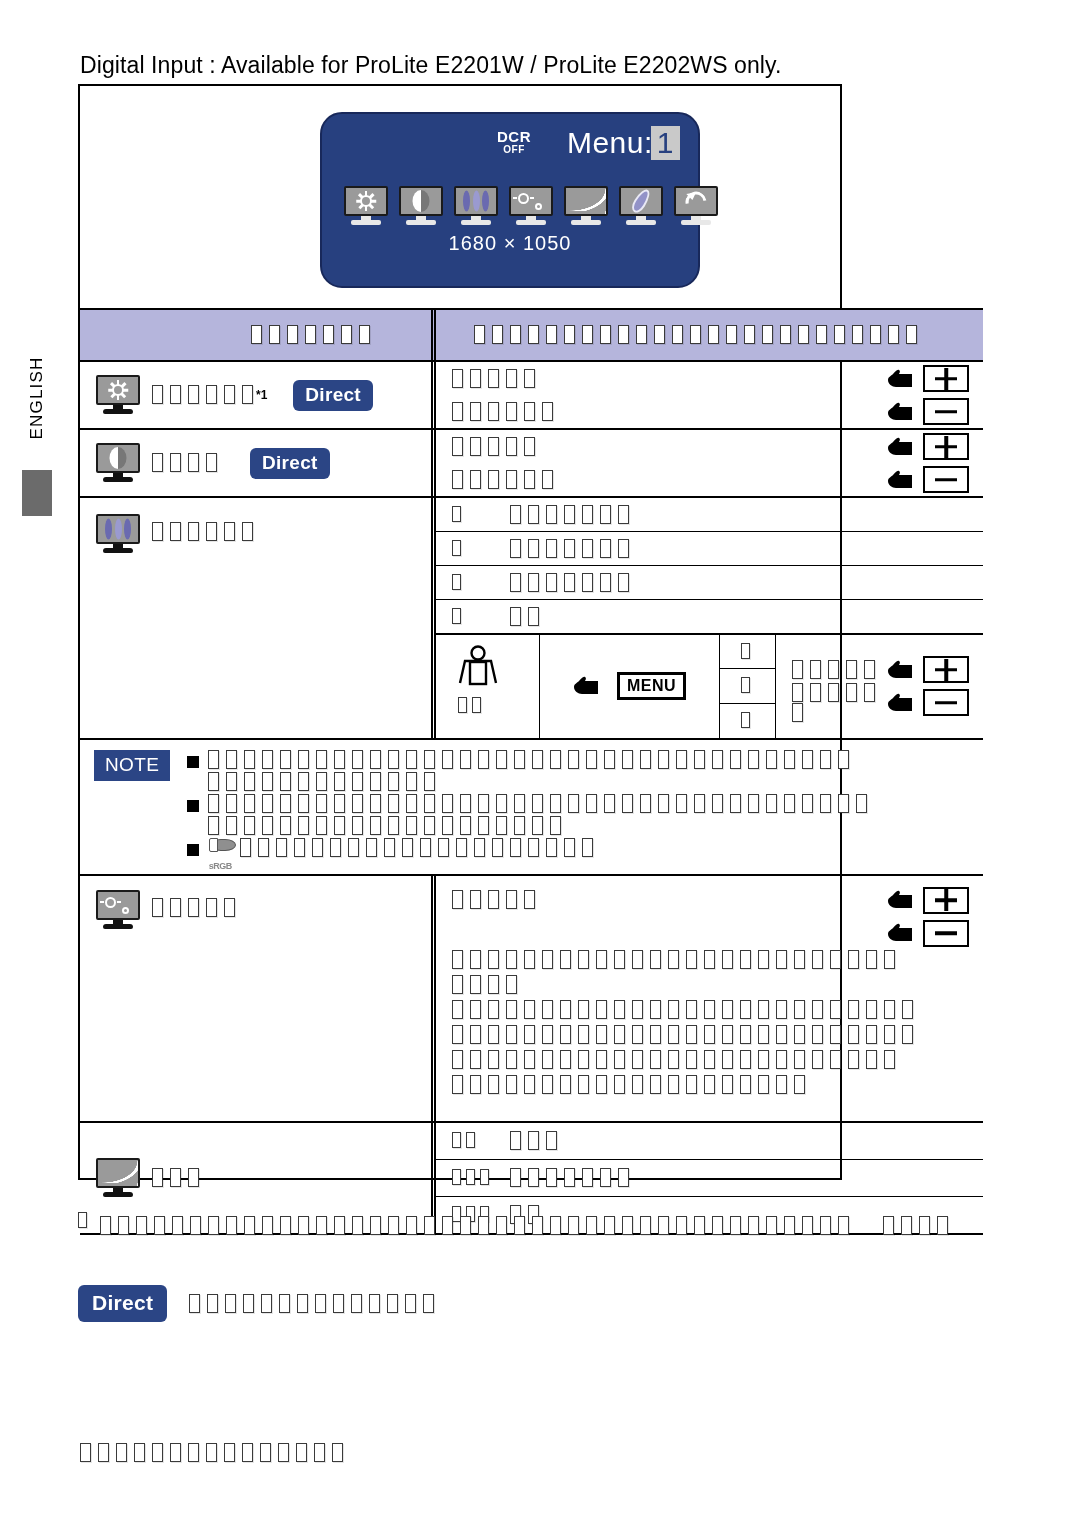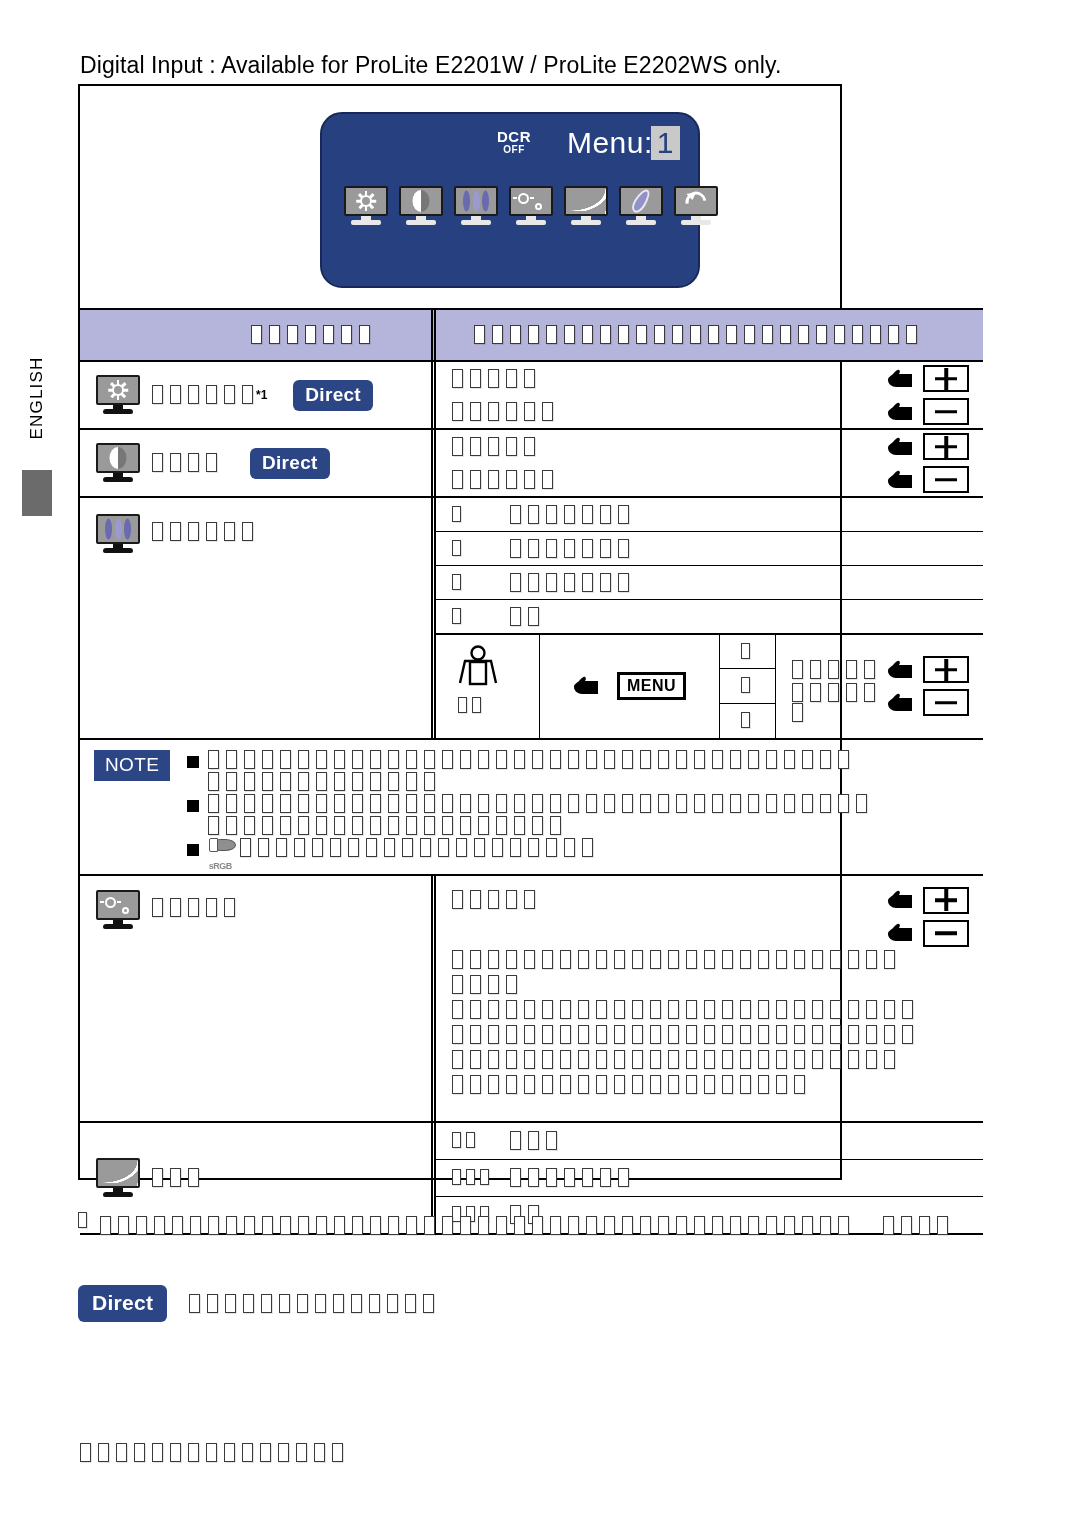--- a/index.html
+++ b/index.html
@@ -330,20 +330,21 @@
 
         <div class="mon">
           <div class="scr">
               <div class="g-recall"></div>
             </div>
           <div class="neck"></div>
             <div class="base"></div>
         </div>
       </div>
 
+      <div class="osd-res">1680 × 1050</div>
     </div>
 
     <div class="tbl">
 
       <div class="row hdr">
         <div class="cell-left dbl">
           <div class="hdr-txt tofu"><span class="tofu-box"></span><span class="tofu-box"></span><span class="tofu-box"></span><span class="tofu-box"></span><span class="tofu-box"></span><span class="tofu-box"></span><span class="tofu-box"></span></div>
         </div>
         <div class="cell-right">
           <div class="hdr-txt2 tofu"><span class="tofu-box"></span><span class="tofu-box"></span><span class="tofu-box"></span><span class="tofu-box"></span><span class="tofu-box"></span><span class="tofu-box"></span><span class="tofu-box"></span><span class="tofu-box"></span><span class="tofu-box"></span><span class="tofu-box"></span><span class="tofu-box"></span><span class="tofu-box"></span><span class="tofu-box"></span><span class="tofu-box"></span><span class="tofu-box"></span><span class="tofu-box"></span><span class="tofu-box"></span><span class="tofu-box"></span><span class="tofu-box"></span><span class="tofu-box"></span><span class="tofu-box"></span><span class="tofu-box"></span><span class="tofu-box"></span><span class="tofu-box"></span><span class="tofu-box"></span></div>

